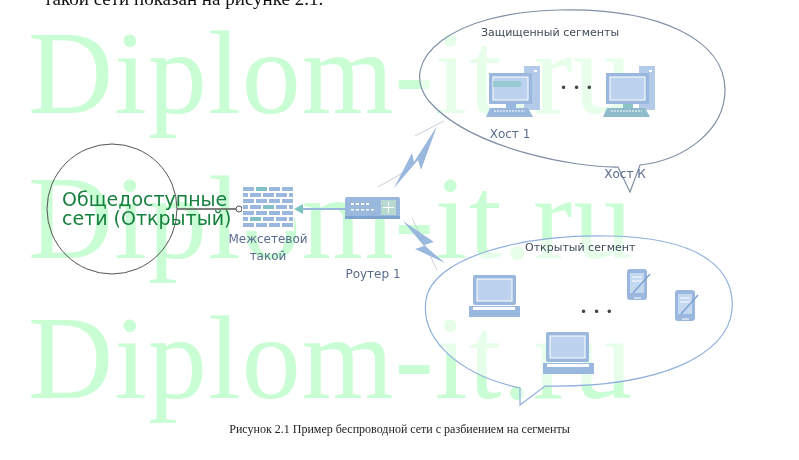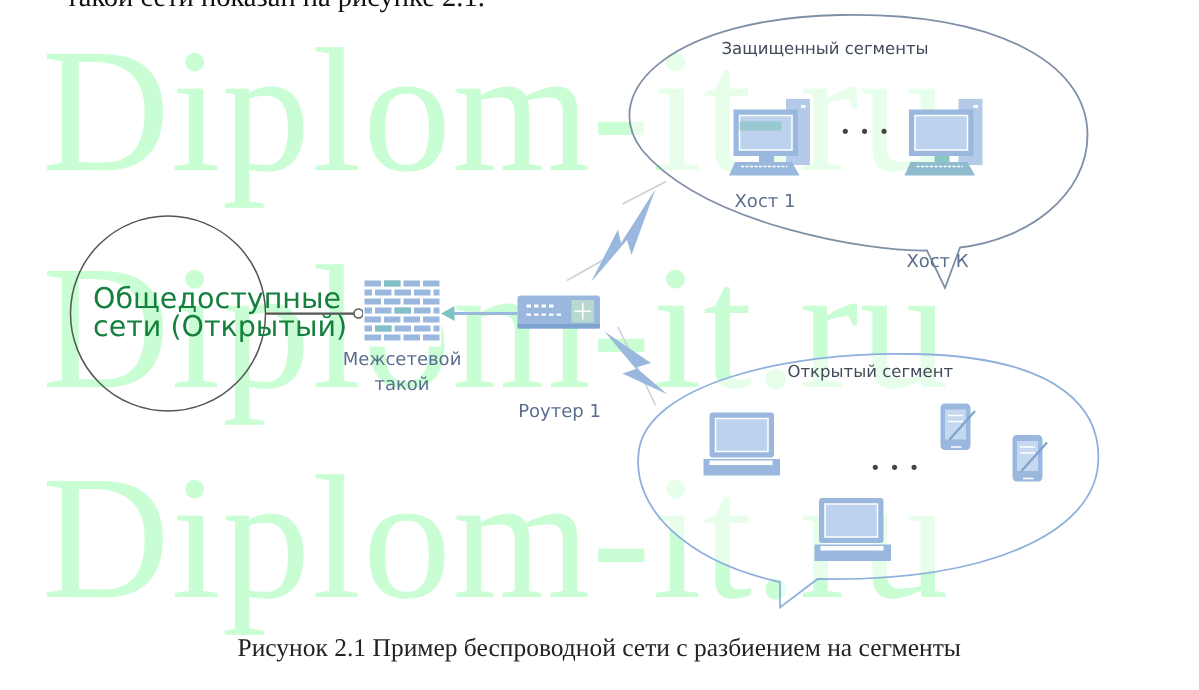--- a/index.html
+++ b/index.html
@@ -2,21 +2,21 @@
 <html><head>
   <meta charset="utf-8">
   <style>
     html, body { margin: 0; padding: 0; }
     body { width: 799px; height: 460px; background: #ffffff; position: relative; overflow: hidden; font-family: "DejaVu Sans", sans-serif; }
     .watermark { position: absolute; left: 28px; font-family: "Liberation Serif", "DejaVu Serif", serif; font-size: 118px; line-height: 1; color: #c9fdd3; letter-spacing: 1px; white-space: nowrap; z-index: 0; }
     #wm1 { top: 15px; }
     #wm2 { top: 160px; }
     #wm3 { top: 300px; }
     .top-text { position: absolute; left: 44px; top: -12px; font-family: "Liberation Serif", serif; font-size: 19px; color: #111; z-index: 3; }
-    .caption { position: absolute; left: 0; width: 799px; top: 422px; text-align: center; font-family: "Liberation Serif", serif; font-size: 17px; color: #222; z-index: 3; }
+    .caption { position: absolute; left: 0; width: 799px; top: 422px; text-align: center; font-family: "Liberation Serif", serif; font-size: 12px; color: #222; z-index: 3; }
     svg.diagram { position: absolute; left: 0; top: 0; z-index: 2; }
     .lbl { position: absolute; z-index: 3; color: #5b6d8f; font-family: "DejaVu Sans", sans-serif; font-size: 12px; text-align: center; white-space: nowrap; }
     .lbl-small { font-size: 11px; color: #404a5a; }
     .lbl-dark { color: #15803d; font-size: 19px; line-height: 19px; }
   </style>
 </head>
 <body>
 
 <div class="top-text">такой сети показан на рисунке 2.1.</div>
 

